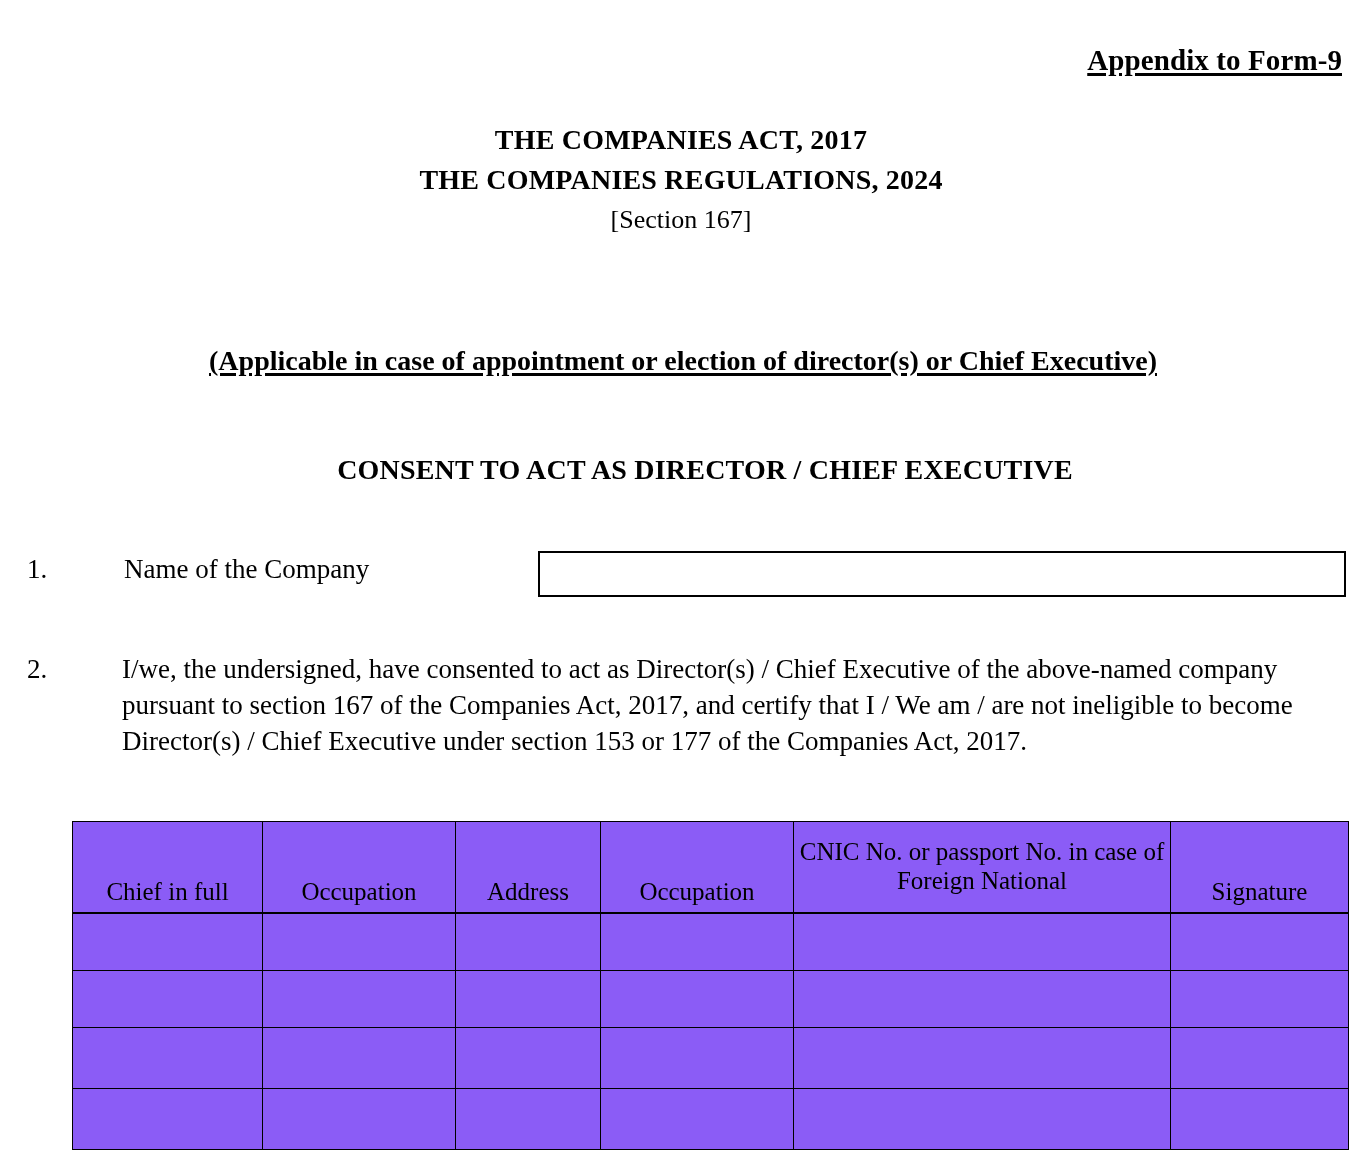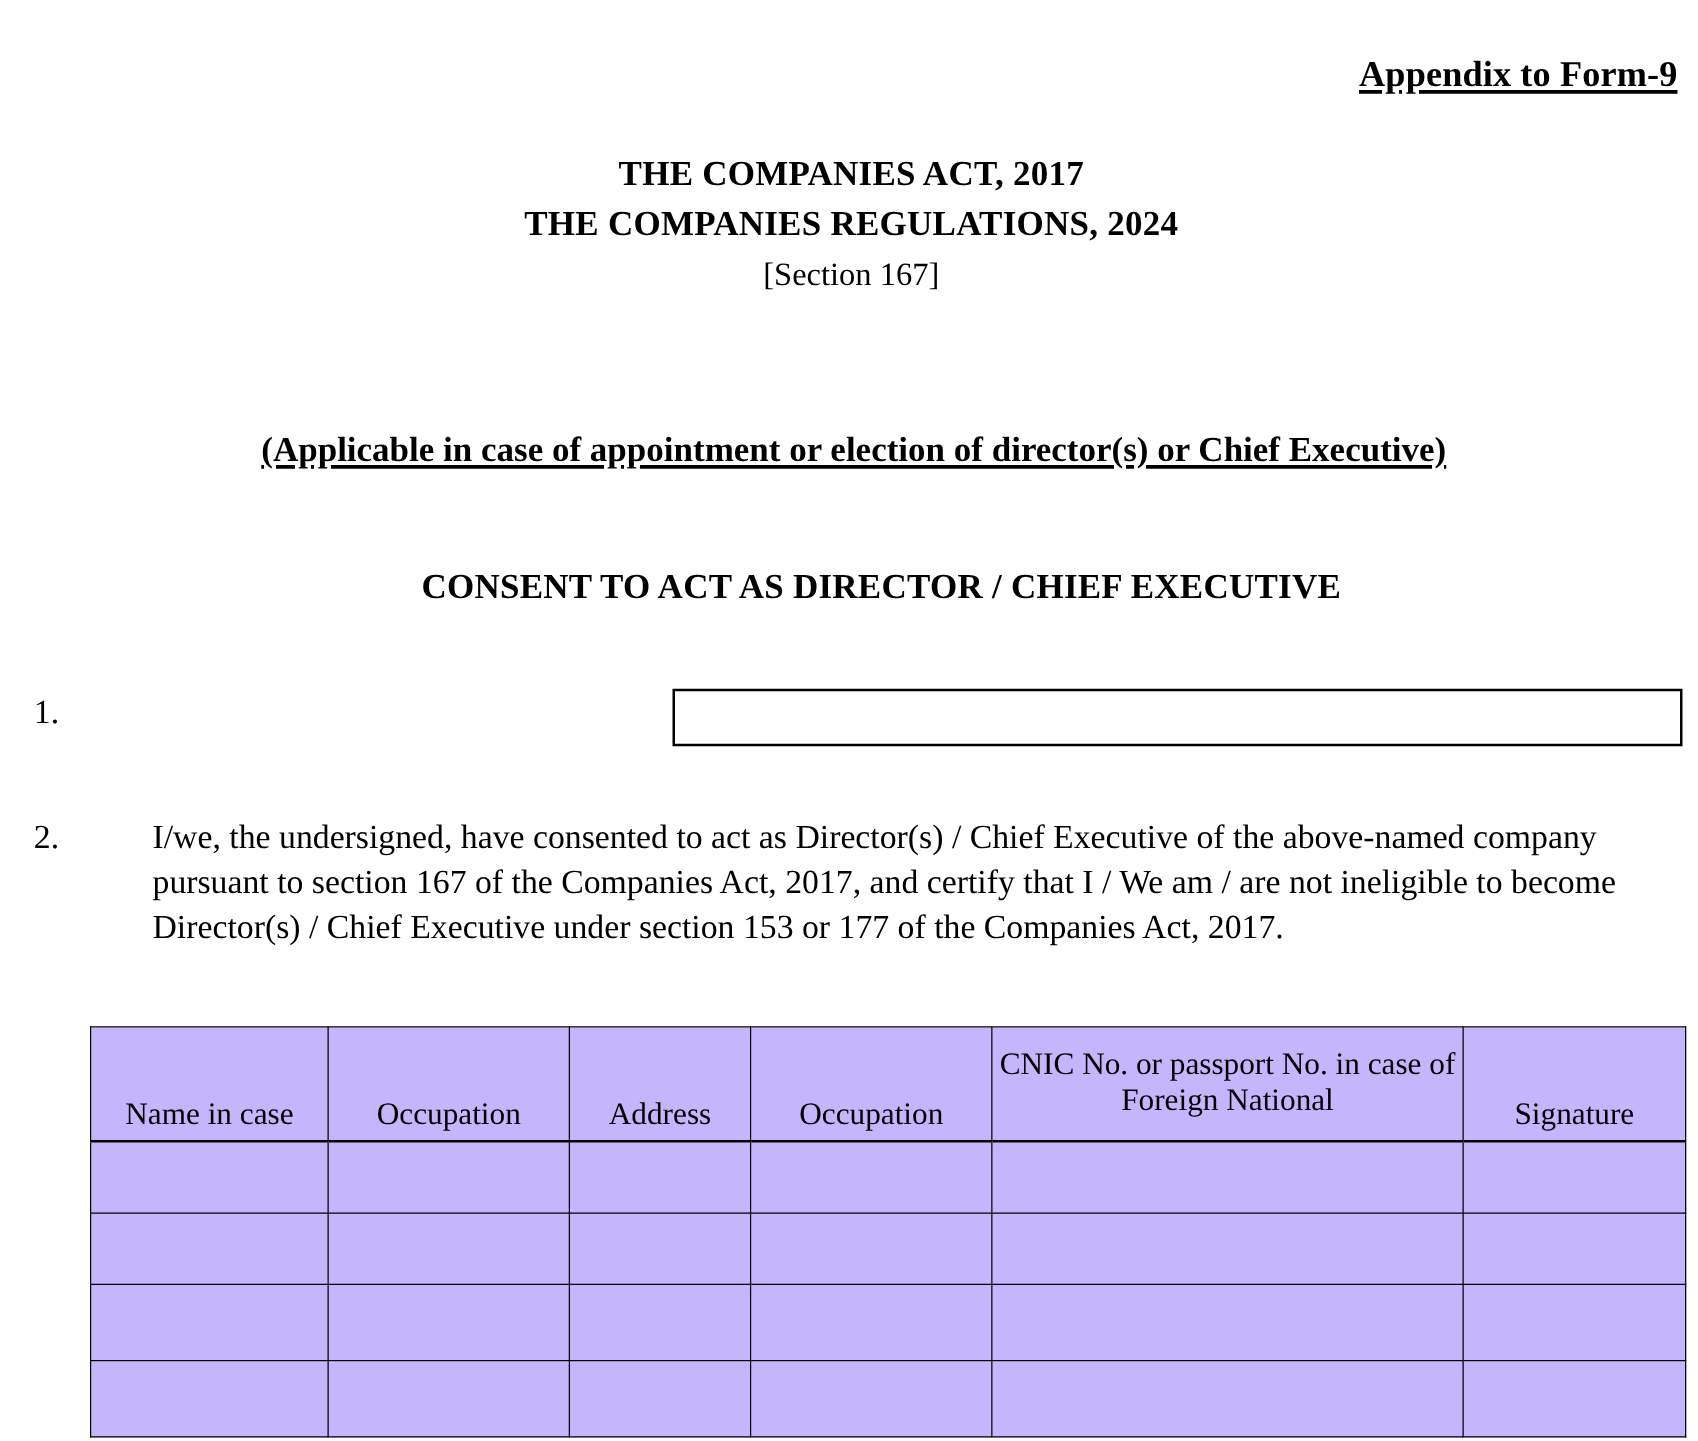--- a/index.html
+++ b/index.html
@@ -164,21 +164,21 @@
   .sig-table col.c-desig     { width: 193px; }
   .sig-table col.c-addr      { width: 145px; }
   .sig-table col.c-occup     { width: 193px; }
   .sig-table col.c-cnic      { width: 377px; }
   .sig-table col.c-sign      { width: 178px; }
 
   .sig-table th,
   .sig-table td {
     border: 1.5px solid #000000;
     padding: 0;
-    background: #c4b5fd;
+    background: #8b5cf6;
   }
   .sig-table th {
     font-weight: normal;
     text-align: center;
     vertical-align: bottom;
     height: 84px;
     padding: 0 4px 6px 4px;
     line-height: 1.18;
     border-bottom-width: 2.5px;
   }
@@ -209,20 +209,21 @@
   </div>
 
   <div class="applicable">
     <span class="ul">(Applicable in case of appointment or election of director(s) or Chief Executive)</span>
   </div>
 
   <div class="consent-heading">CONSENT TO ACT AS DIRECTOR / CHIEF EXECUTIVE</div>
 
   <div class="item1">
     <span class="num">1.</span>
+    <span class="label">Name of the Company</span>
     <div class="company-name-box">
       <span></span>
     </div>
   </div>
 
   <div class="item2">
     <span class="num">2.</span>
     <div class="body">I/we, the undersigned, have consented to act as Director(s) / Chief Executive of the above-named company pursuant to section 167 of the Companies Act, 2017, and certify that I / We am / are not ineligible to become Director(s) / Chief Executive under section 153 or 177 of the Companies Act, 2017.</div>
   </div>
 
@@ -230,21 +231,21 @@
     <colgroup>
       <col class="c-name">
       <col class="c-desig">
       <col class="c-addr">
       <col class="c-occup">
       <col class="c-cnic">
       <col class="c-sign">
     </colgroup>
     <thead>
       <tr>
-        <th>Name in case</th>
+        <th>Chief in full</th>
         <th>Occupation</th>
         <th>Address</th>
         <th>Occupation</th>
         <th class="two-line">CNIC No. or passport No. in case of Foreign National</th>
         <th>Signature</th>
       </tr>
     </thead>
     <tbody>
       <tr>
         <td></td>

